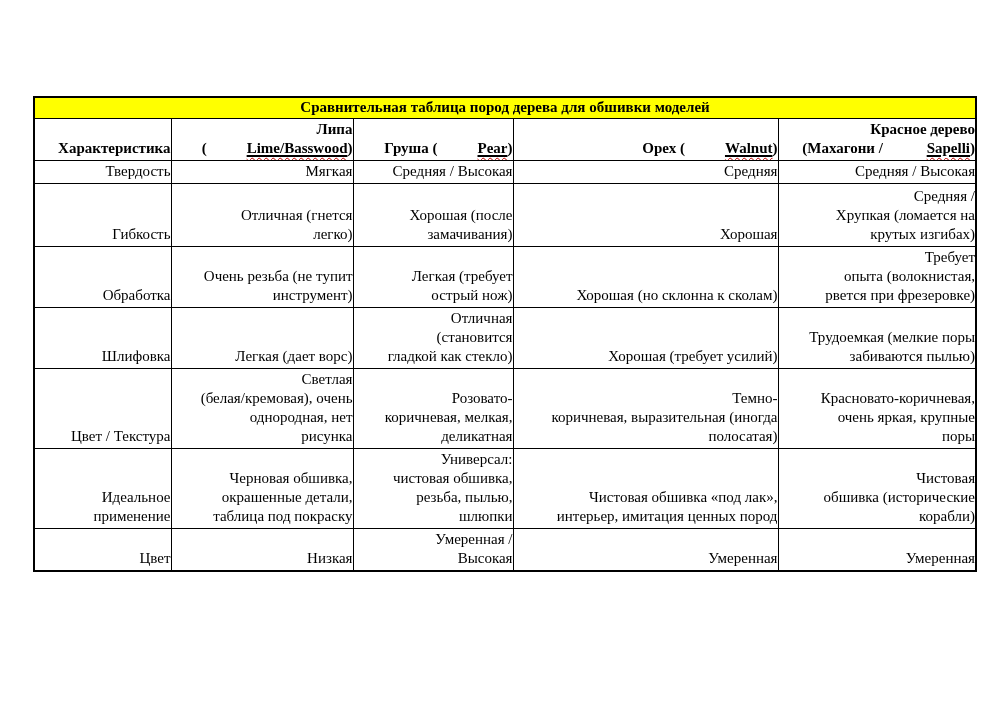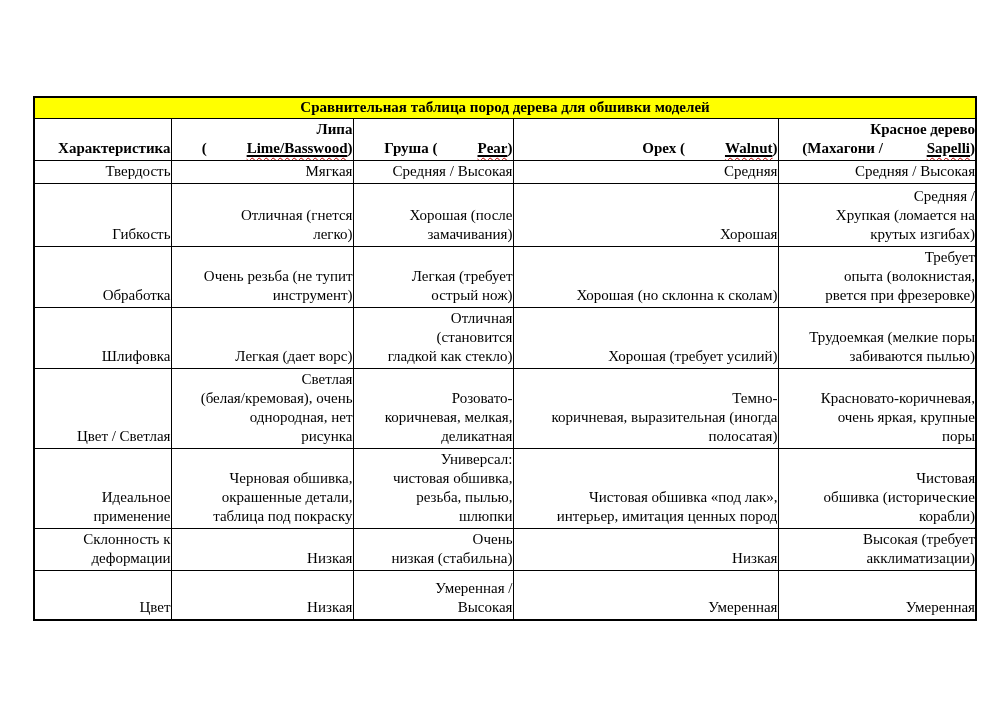--- a/index.html
+++ b/index.html
@@ -136,21 +136,21 @@
           <td>Шлифовка</td>
           <td>Легкая (дает ворс)</td>
           <td>Отличная
 (становится
 гладкой как стекло)</td>
           <td>Хорошая (требует усилий)</td>
           <td>Трудоемкая (мелкие поры
 забиваются пылью)</td>
         </tr>
         <tr>
-          <td>Цвет / Светлая</td>
+          <td>Цвет / Текстура</td>
           <td>Светлая
 (белая/кремовая), очень
 однородная, нет
 рисунка</td>
           <td>Розовато-
 коричневая, мелкая,
 деликатная</td>
           <td>Темно-
 коричневая, выразительная (иногда
 полосатая)</td>
@@ -168,30 +168,20 @@
 чистовая обшивка,
 резьба, пылью,
 шлюпки</td>
           <td>Чистовая обшивка «под лак»,
 интерьер, имитация ценных пород</td>
           <td>Чистовая
 обшивка (исторические
 корабли)</td>
         </tr>
         <tr>
-          <td>Склонность к
-деформации</td>
-          <td>Низкая</td>
-          <td>Очень
-низкая (стабильна)</td>
-          <td>Низкая</td>
-          <td>Высокая (требует
-акклиматизации)</td>
-        </tr>
-        <tr>
           <td>Цвет</td>
           <td>Низкая</td>
           <td>Умеренная /
 Высокая</td>
           <td>Умеренная</td>
           <td>Умеренная</td>
         </tr>
       </tbody>
   </table>
 </div>

